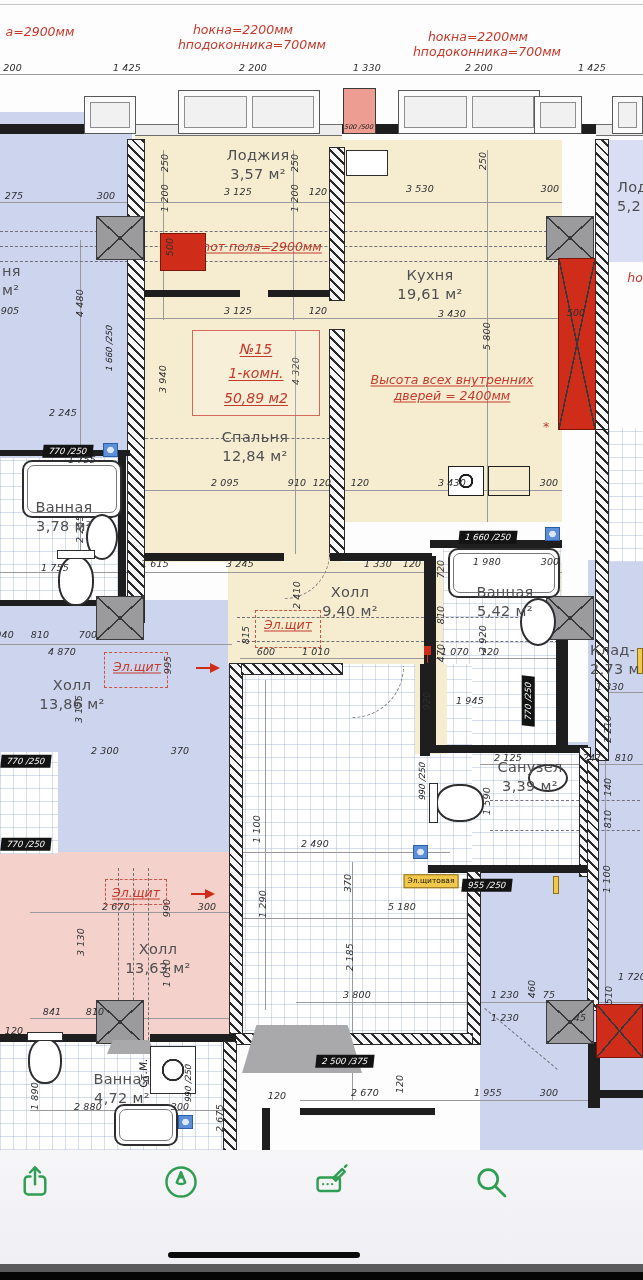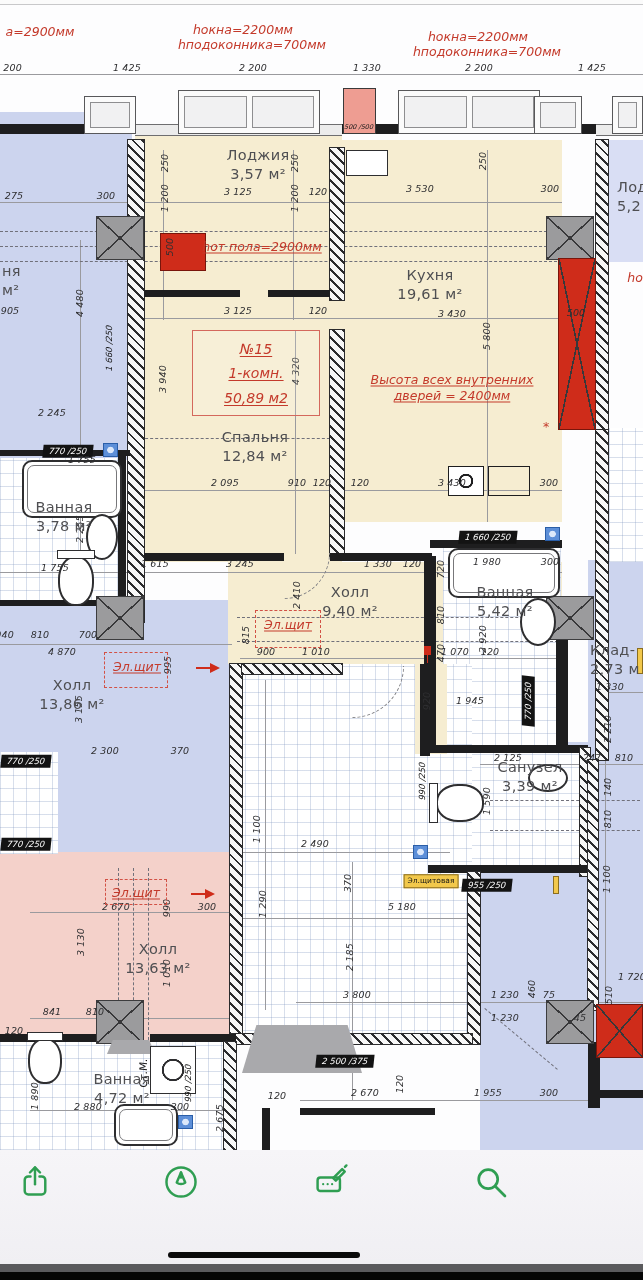--- a/index.html
+++ b/index.html
@@ -255,40 +255,40 @@
       <div class="dim" style="left: 106px; top: 196px;">300</div>
       <div class="dim" style="left: 238px; top: 192px;">3 125</div>
       <div class="dim" style="left: 318px; top: 192px;">120</div>
       <div class="dim" style="left: 420px; top: 189px;">3 530</div>
       <div class="dim" style="left: 550px; top: 189px;">300</div>
       <div class="dim" style="left: 10px; top: 311px;">905</div>
       <div class="dim" style="left: 238px; top: 311px;">3 125</div>
       <div class="dim" style="left: 318px; top: 311px;">120</div>
       <div class="dim" style="left: 452px; top: 314px;">3 430</div>
       <div class="dim" style="left: 576px; top: 313px;">500</div>
-      <div class="dim" style="left: 52px; top: 413px;">2 245</div>
+      <div class="dim" style="left: 63px; top: 413px;">2 245</div>
       <div class="dim" style="left: 82px; top: 460px;">1 755</div>
       <div class="dim" style="left: 225px; top: 483px;">2 095</div>
       <div class="dim" style="left: 297px; top: 483px;">910</div>
       <div class="dim" style="left: 322px; top: 483px;">120</div>
       <div class="dim" style="left: 360px; top: 483px;">120</div>
       <div class="dim" style="left: 452px; top: 483px;">3 430</div>
       <div class="dim" style="left: 549px; top: 483px;">300</div>
       <div class="dim" style="left: 55px; top: 568px;">1 755</div>
       <div class="dim" style="left: 155px; top: 564px;">1 615</div>
       <div class="dim" style="left: 240px; top: 564px;">3 245</div>
       <div class="dim" style="left: 378px; top: 564px;">1 330</div>
       <div class="dim" style="left: 412px; top: 564px;">120</div>
       <div class="dim" style="left: 487px; top: 562px;">1 980</div>
       <div class="dim" style="left: 550px; top: 562px;">300</div>
       <div class="dim" style="left: 0px; top: 635px;">1 040</div>
       <div class="dim" style="left: 40px; top: 635px;">810</div>
       <div class="dim" style="left: 88px; top: 635px;">700</div>
       <div class="dim" style="left: 62px; top: 652px;">4 870</div>
-      <div class="dim" style="left: 266px; top: 652px;">900</div>
+      <div class="dim" style="left: 266px; top: 652px;">600</div>
       <div class="dim" style="left: 316px; top: 652px;">1 010</div>
       <div class="dim" style="left: 455px; top: 652px;">1 070</div>
       <div class="dim" style="left: 490px; top: 652px;">120</div>
       <div class="dim" style="left: 470px; top: 701px;">1 945</div>
       <div class="dim" style="left: 105px; top: 751px;">2 300</div>
       <div class="dim" style="left: 180px; top: 751px;">370</div>
       <div class="dim" style="left: 508px; top: 758px;">2 125</div>
       <div class="dim" style="left: 592px; top: 758px;">247</div>
       <div class="dim" style="left: 624px; top: 758px;">810</div>
       <div class="dim" style="left: 610px; top: 687px;">1 330</div>

